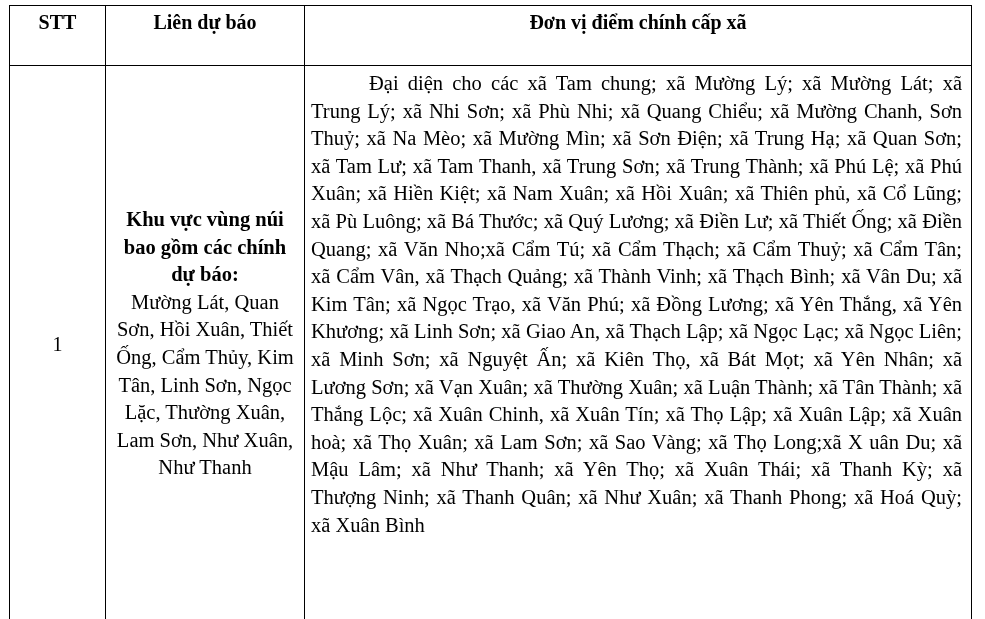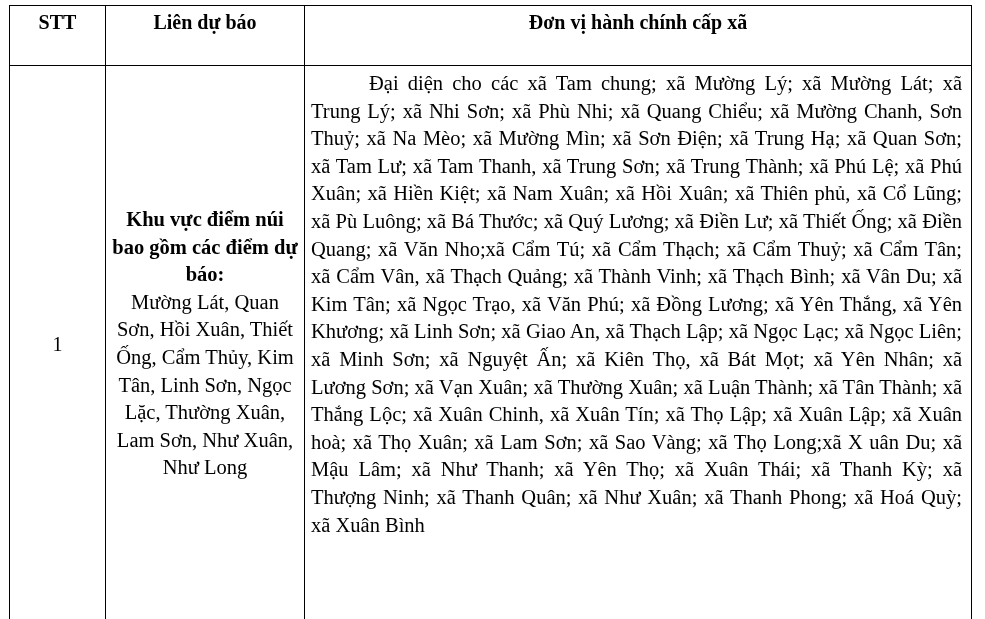--- a/index.html
+++ b/index.html
@@ -22,28 +22,28 @@
 <table class="forecast">
   <colgroup>
       <col class="c1">
       <col class="c2">
       <col class="c3">
     </colgroup>
   <thead>
     <tr>
       <th>STT</th>
       <th>Liên dự báo</th>
-      <th>Đơn vị hành chính cấp xã</th>
+      <th>Đơn vị điểm chính cấp xã</th>
     </tr>
   </thead>
   <tbody>
     <tr>
       <td class="stt">1</td>
       <td class="point">
-        <span class="bold">Khu vực điểm núi bao gồm các điểm dự báo:</span>
-        <span>Mường Lát, Quan Sơn, Hồi Xuân, Thiết Ống, Cẩm Thủy, Kim Tân, Linh Sơn, Ngọc Lặc, Thường Xuân, Lam Sơn, Như Xuân, Như Long</span>
+        <span class="bold">Khu vực vùng núi bao gồm các chính dự báo:</span>
+        <span>Mường Lát, Quan Sơn, Hồi Xuân, Thiết Ống, Cẩm Thủy, Kim Tân, Linh Sơn, Ngọc Lặc, Thường Xuân, Lam Sơn, Như Xuân, Như Thanh</span>
       </td>
       <td class="units">
         <span class="text">Đại diện cho các xã Tam chung; xã Mường Lý; xã Mường Lát; xã Trung Lý; xã Nhi Sơn; xã Phù Nhi; xã Quang Chiểu; xã Mường Chanh, Sơn Thuỷ; xã Na Mèo; xã Mường Mìn; xã Sơn Điện; xã Trung Hạ; xã Quan Sơn; xã Tam Lư; xã Tam Thanh, xã Trung Sơn; xã Trung Thành; xã Phú Lệ; xã Phú Xuân; xã Hiền Kiệt; xã Nam Xuân; xã Hồi Xuân; xã Thiên phủ, xã Cổ Lũng; xã Pù Luông; xã Bá Thước; xã Quý Lương; xã Điền Lư; xã Thiết Ống; xã Điền Quang; xã Văn Nho;xã Cẩm Tú; xã Cẩm Thạch; xã Cẩm Thuỷ; xã Cẩm Tân; xã Cẩm Vân, xã Thạch Quảng; xã Thành Vinh; xã Thạch Bình; xã Vân Du; xã Kim Tân; xã Ngọc Trạo, xã Văn Phú; xã Đồng Lương; xã Yên Thắng, xã Yên Khương; xã Linh Sơn; xã Giao An, xã Thạch Lập; xã Ngọc Lạc; xã Ngọc Liên; xã Minh Sơn; xã Nguyệt Ấn; xã Kiên Thọ, xã Bát Mọt; xã Yên Nhân; xã Lương Sơn; xã Vạn Xuân; xã Thường Xuân; xã Luận Thành; xã Tân Thành; xã Thắng Lộc; xã Xuân Chinh, xã Xuân Tín; xã Thọ Lập; xã Xuân Lập; xã Xuân hoà; xã Thọ Xuân; xã Lam Sơn; xã Sao Vàng; xã Thọ Long;xã X uân Du; xã Mậu Lâm; xã Như Thanh; xã Yên Thọ; xã Xuân Thái; xã Thanh Kỳ; xã Thượng Ninh; xã Thanh Quân; xã Như Xuân; xã Thanh Phong; xã Hoá Quỳ; xã Xuân Bình</span>
       </td>
     </tr>
   </tbody>
 </table>
 
 </body></html>

